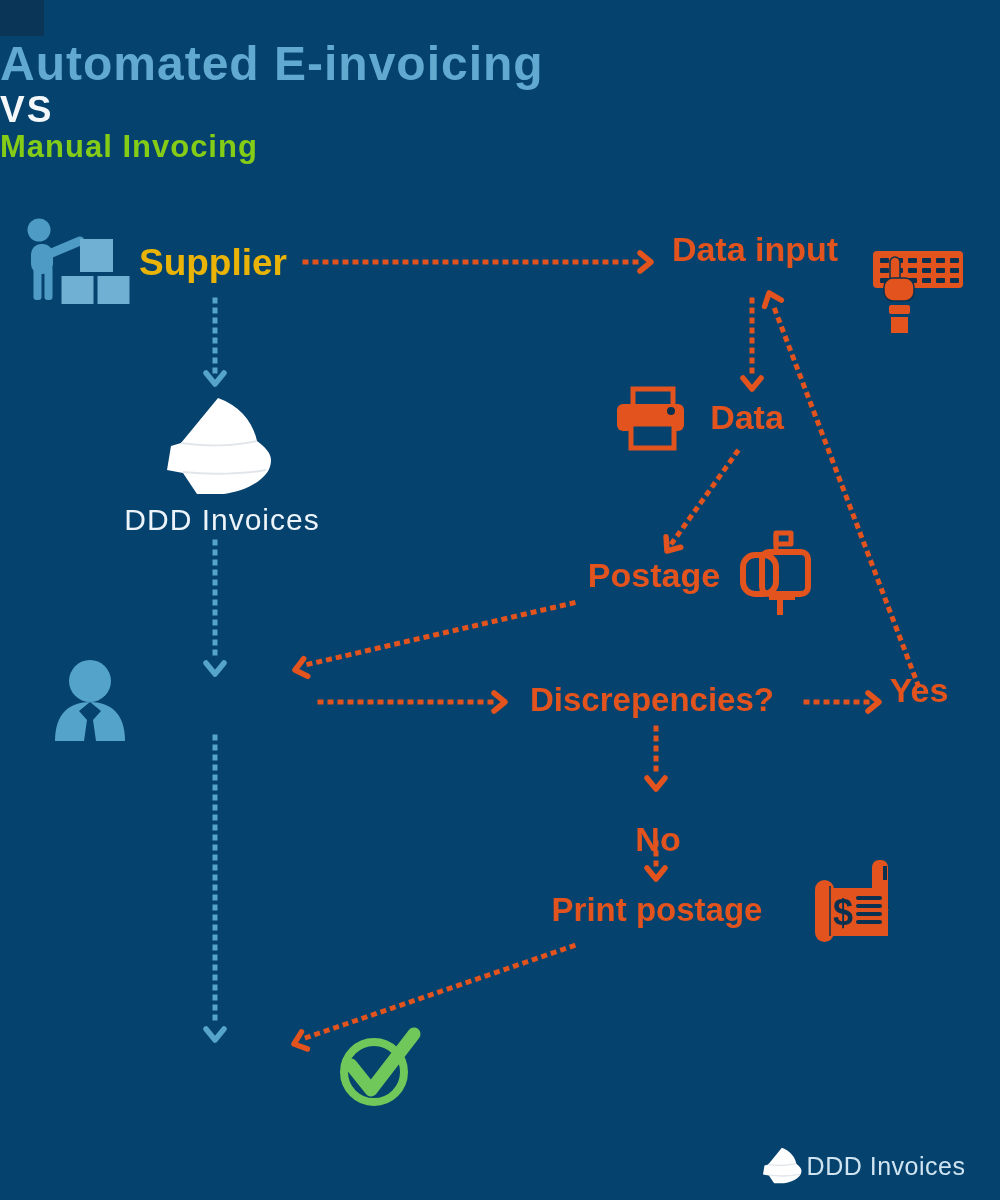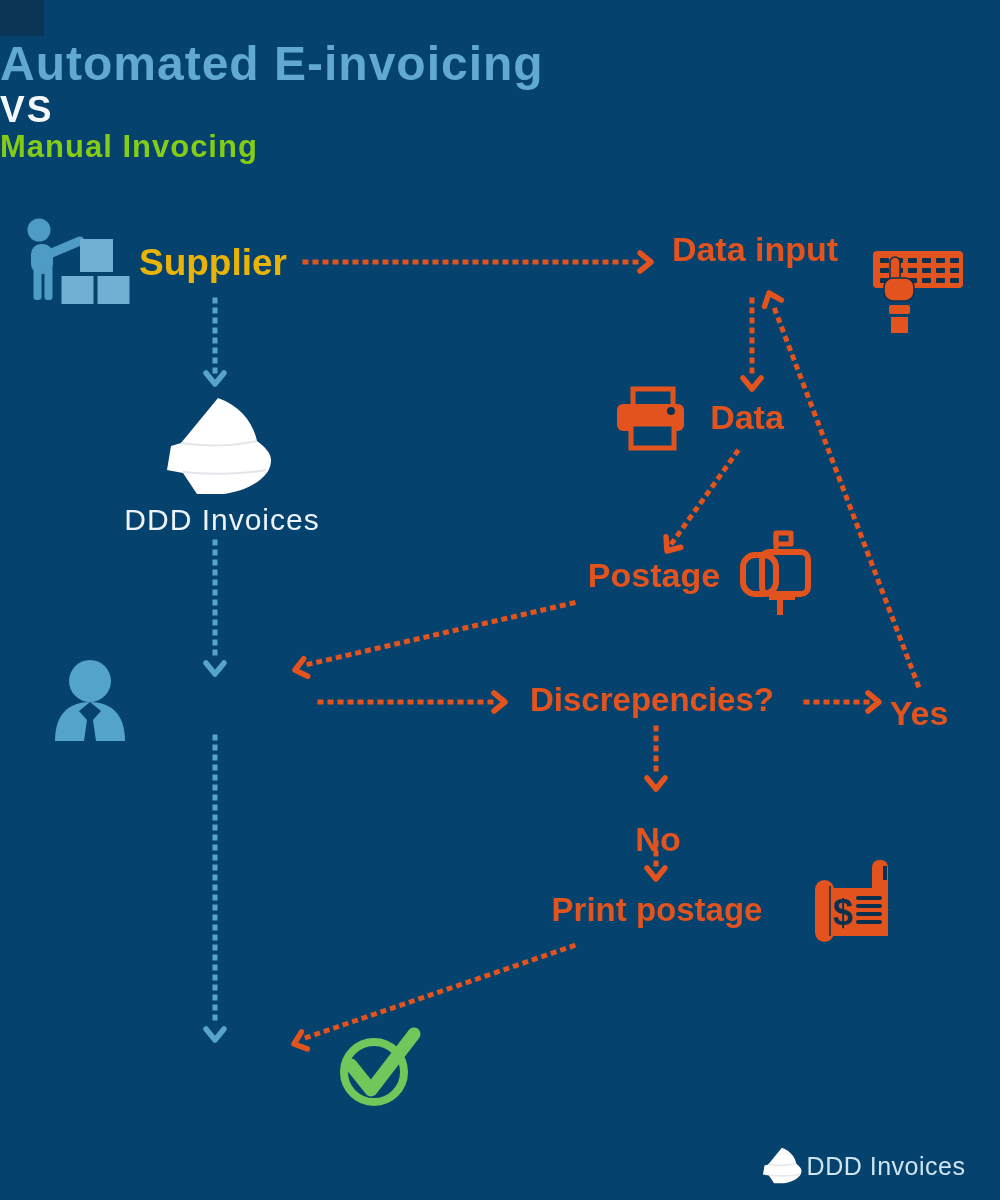--- a/index.html
+++ b/index.html
@@ -196,20 +196,20 @@
       <path d="M 181 443 C 205 447 235 446 257 441" stroke="#E2E6EA" stroke-width="4" fill="none"></path>
       <path d="M 183 472 C 210 475 245 474 266 470" stroke="#E2E6EA" stroke-width="4" fill="none"></path>
     </g>
   </svg>
 
   <div class="label blue-label" style="left:213px;top:263px;">Supplier</div>
   <div class="label orange-label" style="left:755px;top:249px;">Data input</div>
   <div class="label orange-label" style="left:747px;top:417px;">Data</div>
   <div class="label orange-label" style="left:654px;top:575px;">Postage</div>
   <div class="label orange-label small" style="left:652px;top:660px;margin-top:40px;">Discrepencies?</div>
-  <div class="label orange-label" style="left:919px;top:713px;">Yes</div>
+  <div class="label orange-label" style="left:919px;top:690px;">Yes</div>
   <div class="label orange-label" style="left:658px;top:815px;margin-top:24px;">No</div>
   <div class="label orange-label small" style="left:657px;top:910px;">Print postage</div>
 
   <div class="label brand-big" style="left:222px;top:520px;">DDD Invoices</div>
   <div class="label brand-footer" style="left:886px;top:1166px;">DDD Invoices</div>
 
 </div>
 
 </body></html>

